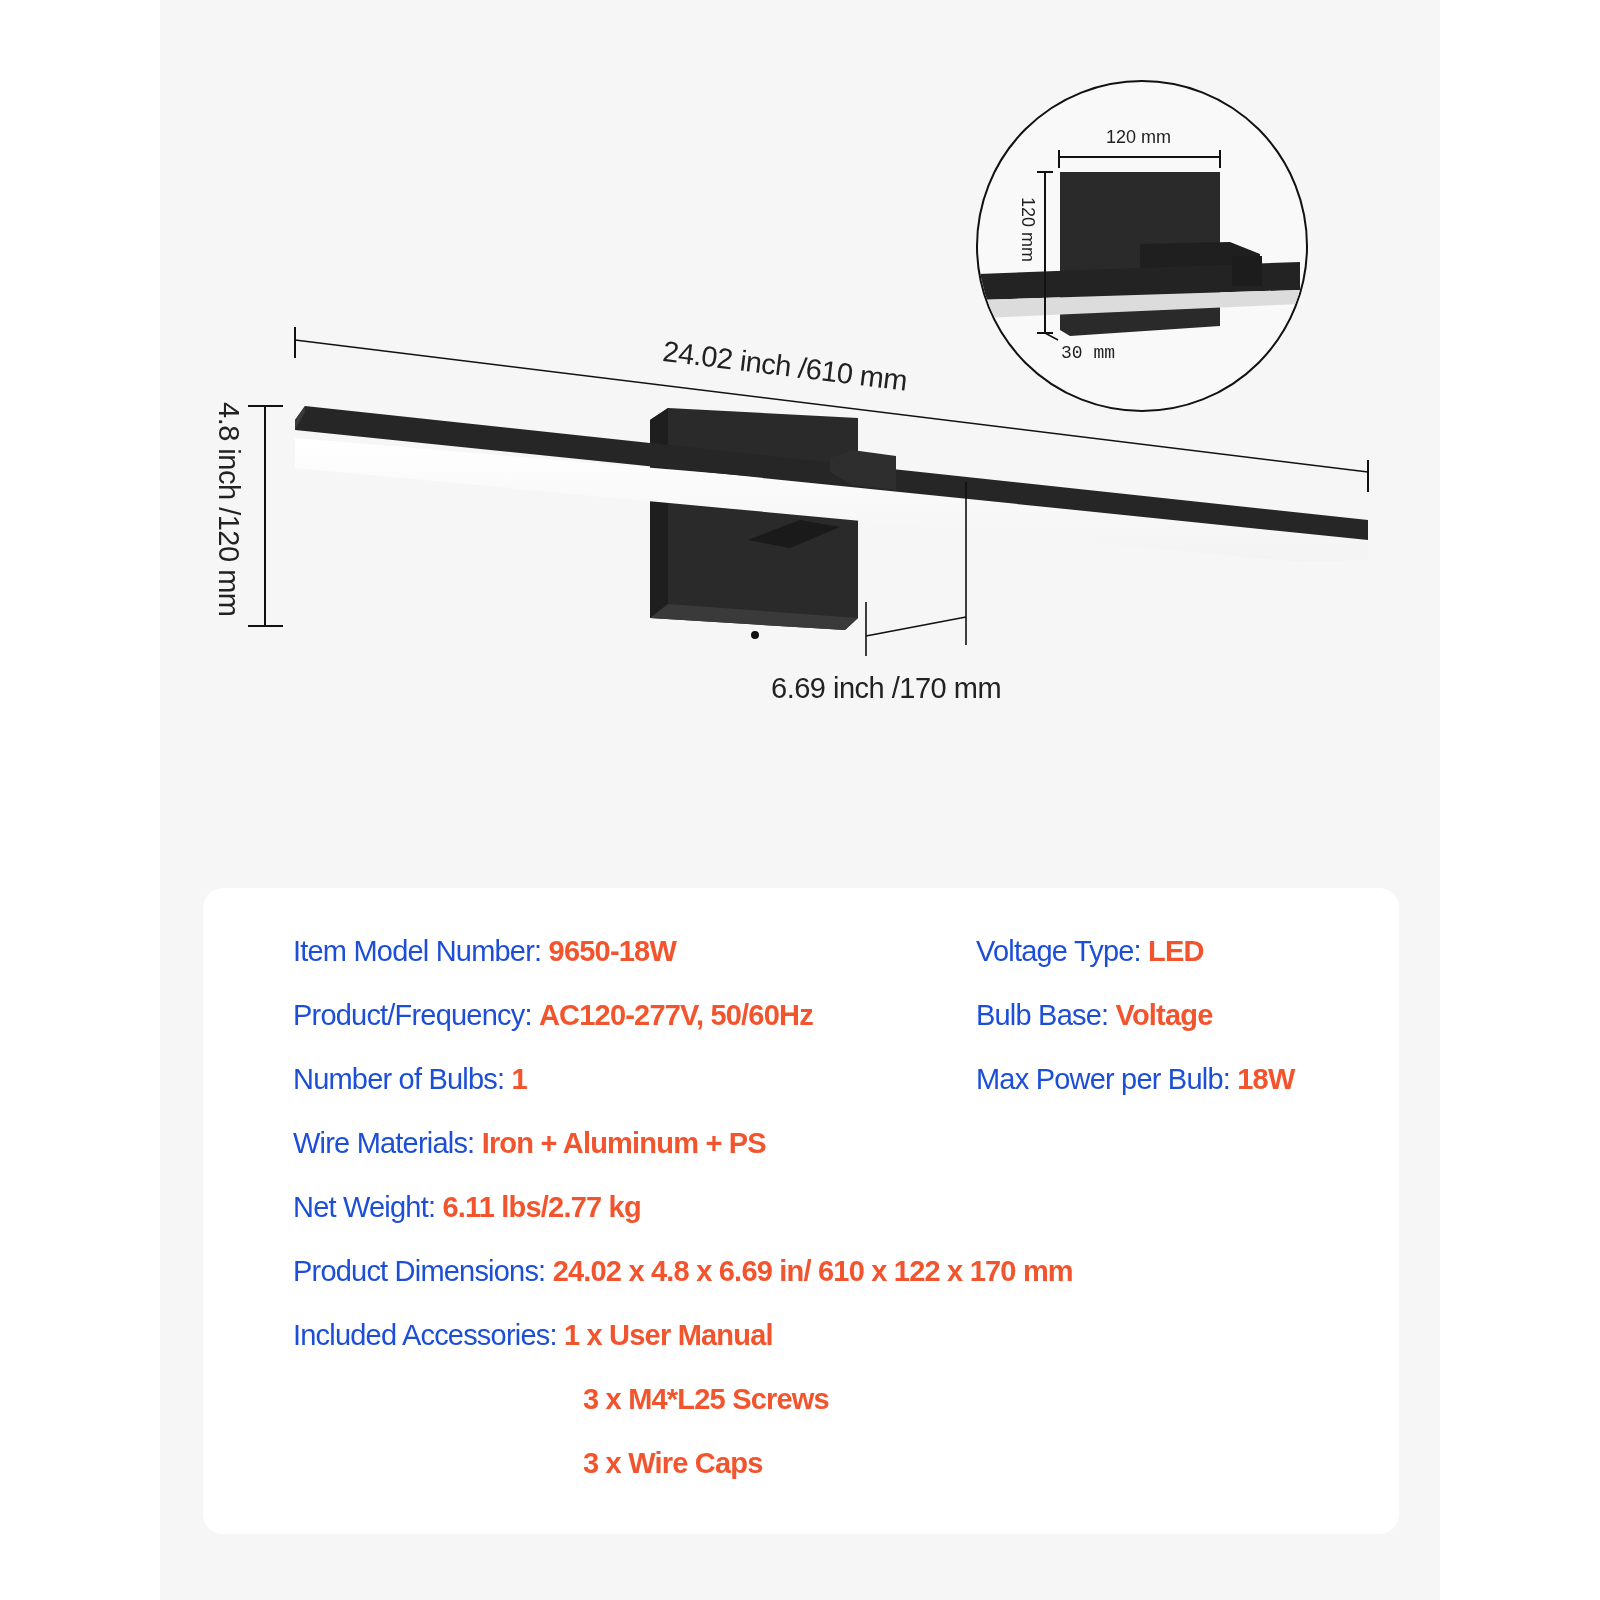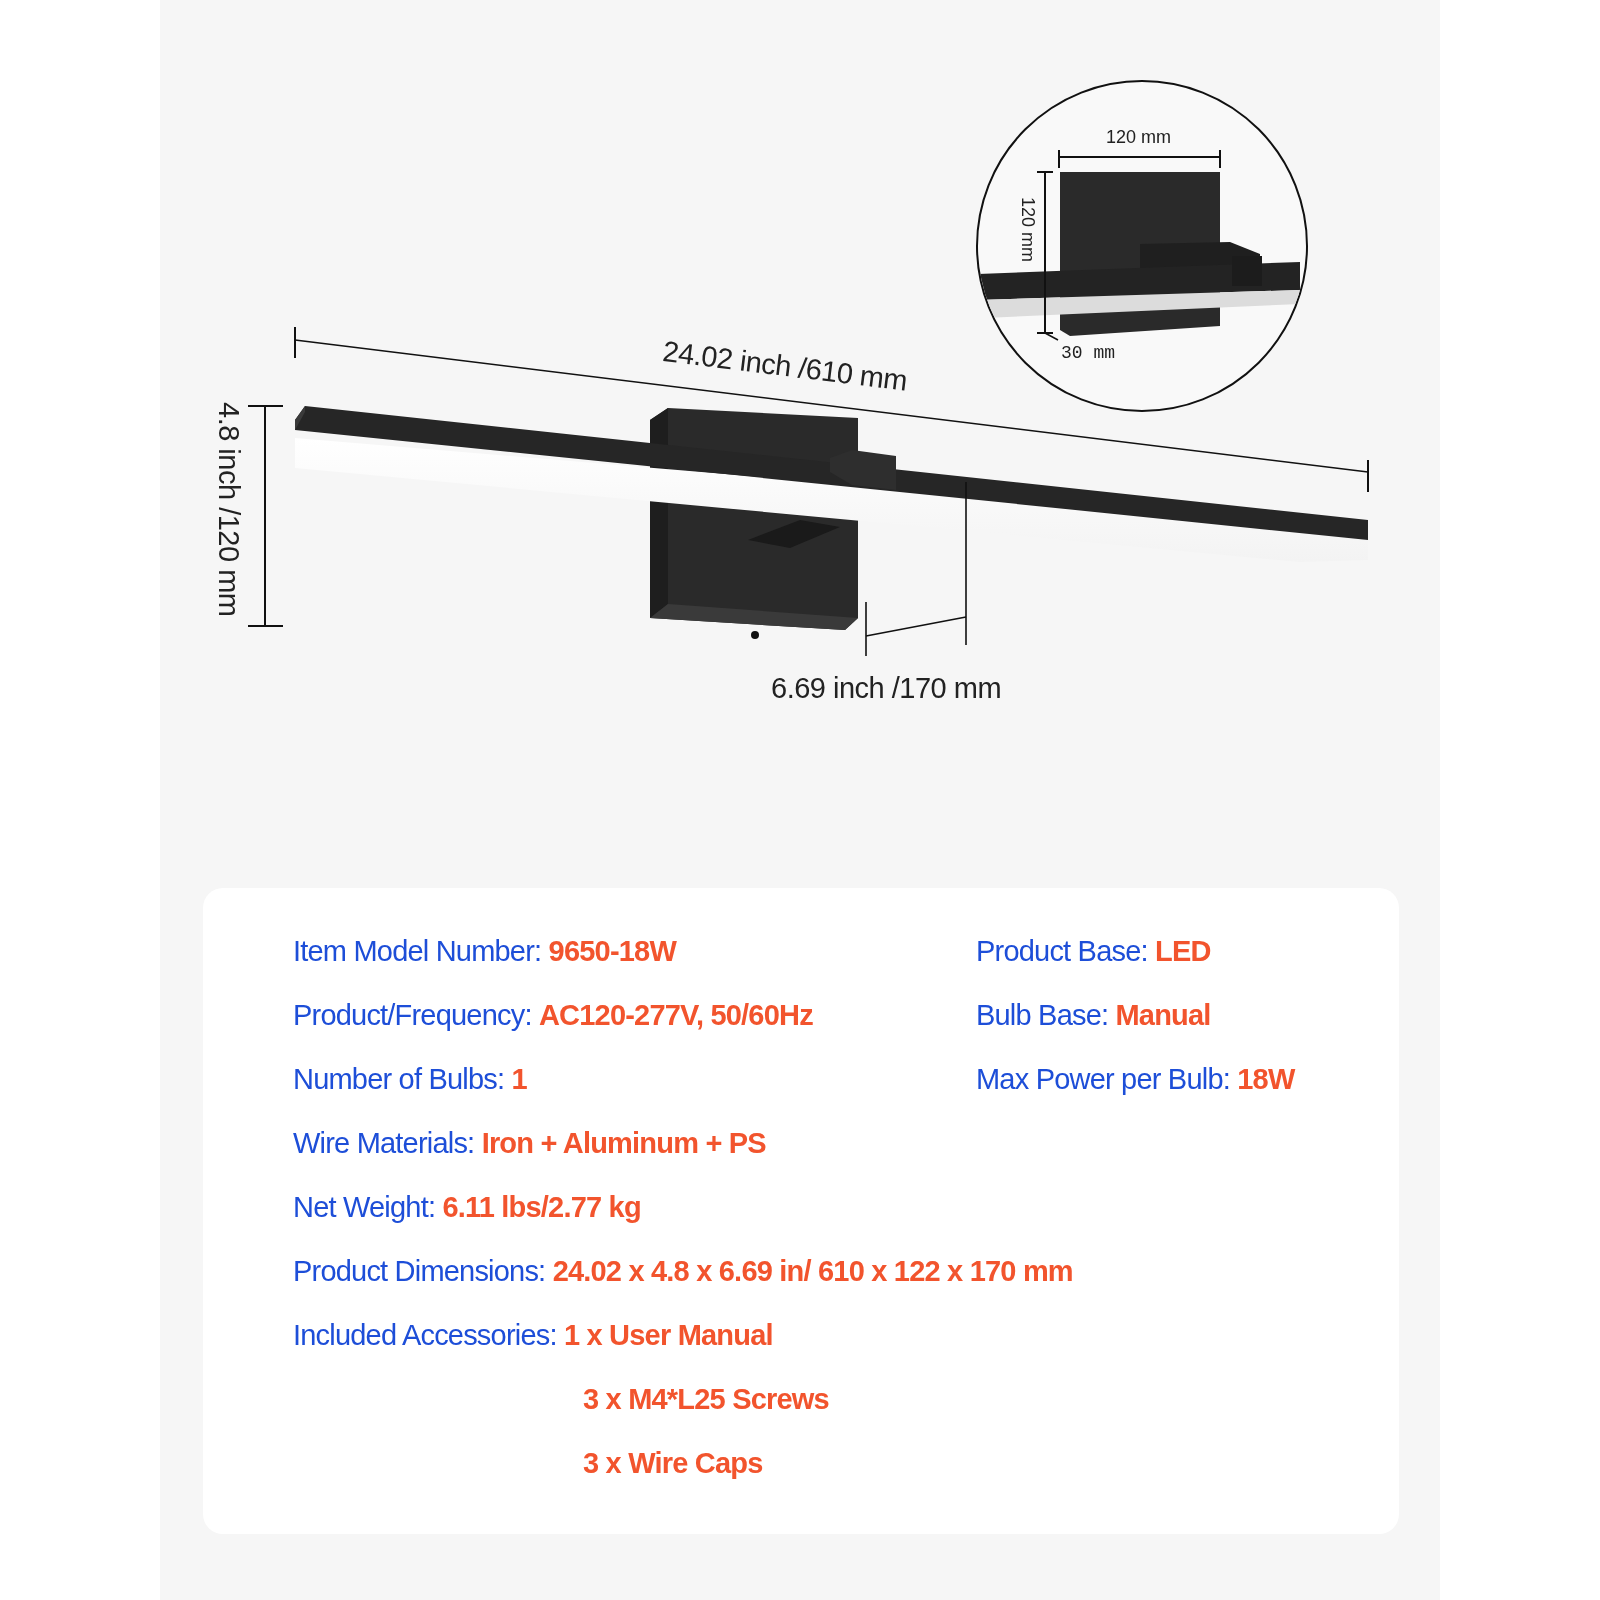--- a/index.html
+++ b/index.html
@@ -106,20 +106,20 @@
 <div class="spec" style="left:293px;top:1255px;">
   <span class="k">Product Dimensions: </span><span class="v">24.02 x 4.8 x 6.69 in/ 610 x 122 x 170 mm</span>
 </div>
 <div class="spec" style="left:293px;top:1319px;">
   <span class="k">Included Accessories: </span><span class="v">1 x User Manual</span>
 </div>
 <div class="acc" style="left:583px;top:1383px;">3 x M4*L25 Screws</div>
 <div class="acc" style="left:583px;top:1447px;">3 x Wire Caps</div>
 
 <div class="spec" style="left:976px;top:935px;">
-  <span class="k">Product Base: </span><span class="v">LED</span>
+  <span class="k">Voltage Type: </span><span class="v">LED</span>
 </div>
 <div class="spec" style="left:976px;top:999px;">
-  <span class="k">Bulb Base: </span><span class="v">Manual</span>
+  <span class="k">Bulb Base: </span><span class="v">Voltage</span>
 </div>
 <div class="spec" style="left:976px;top:1063px;">
   <span class="k">Max Power per Bulb: </span><span class="v">18W</span>
 </div>
 
 </body></html>

